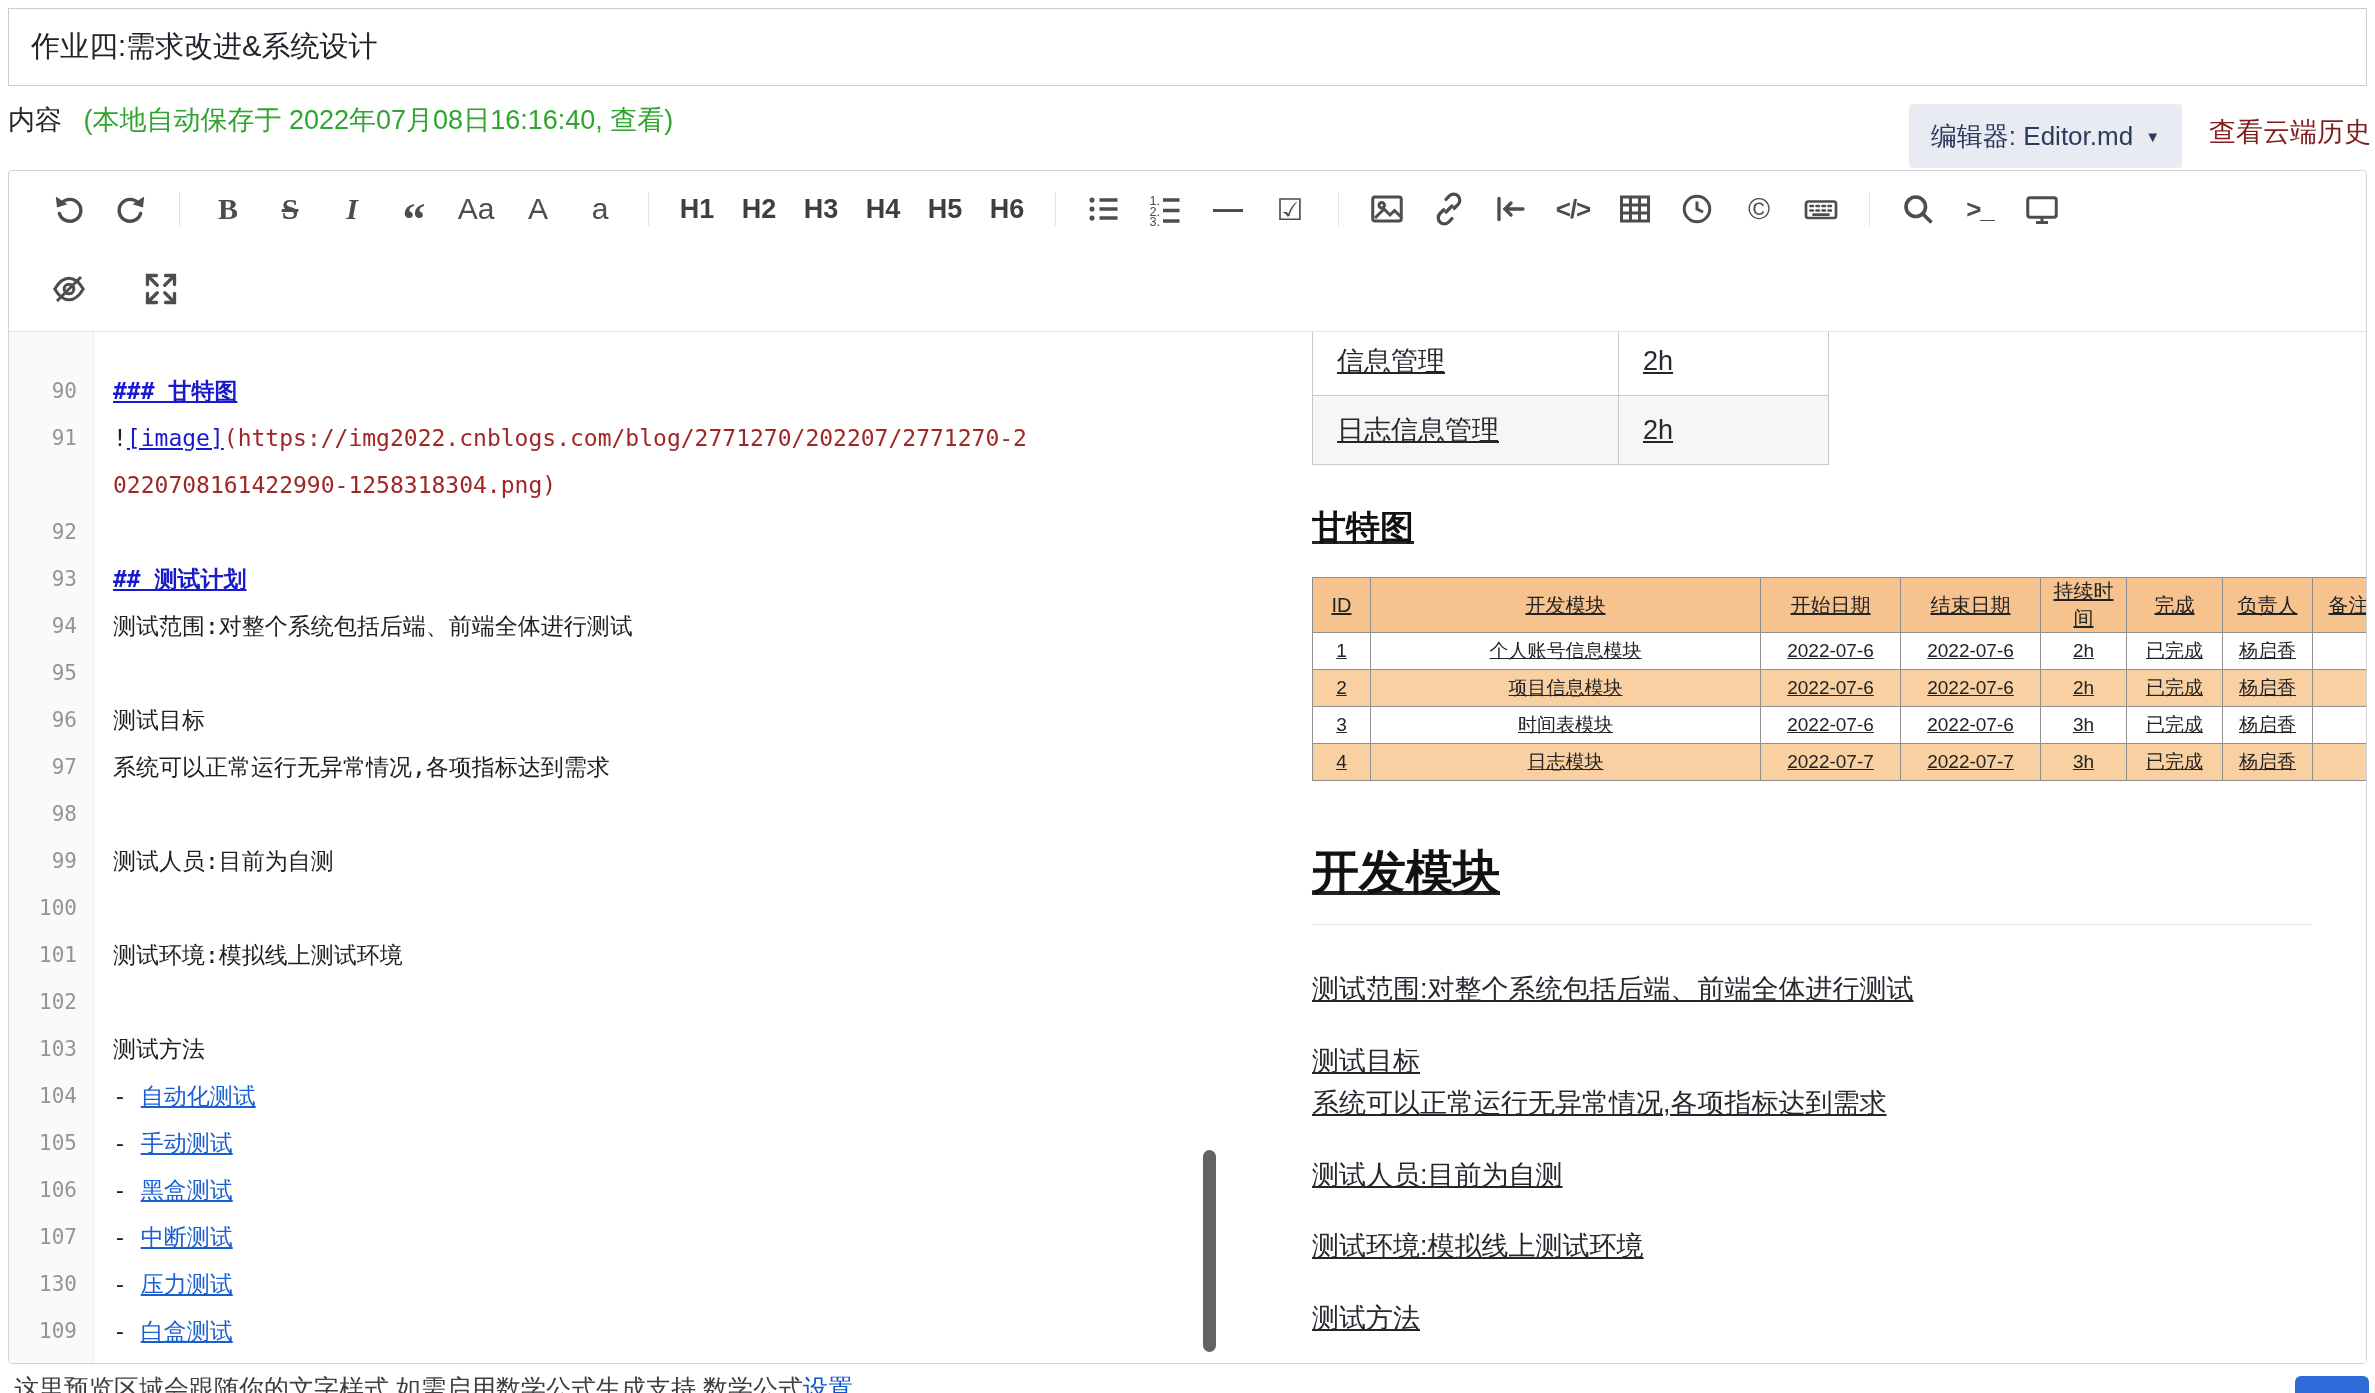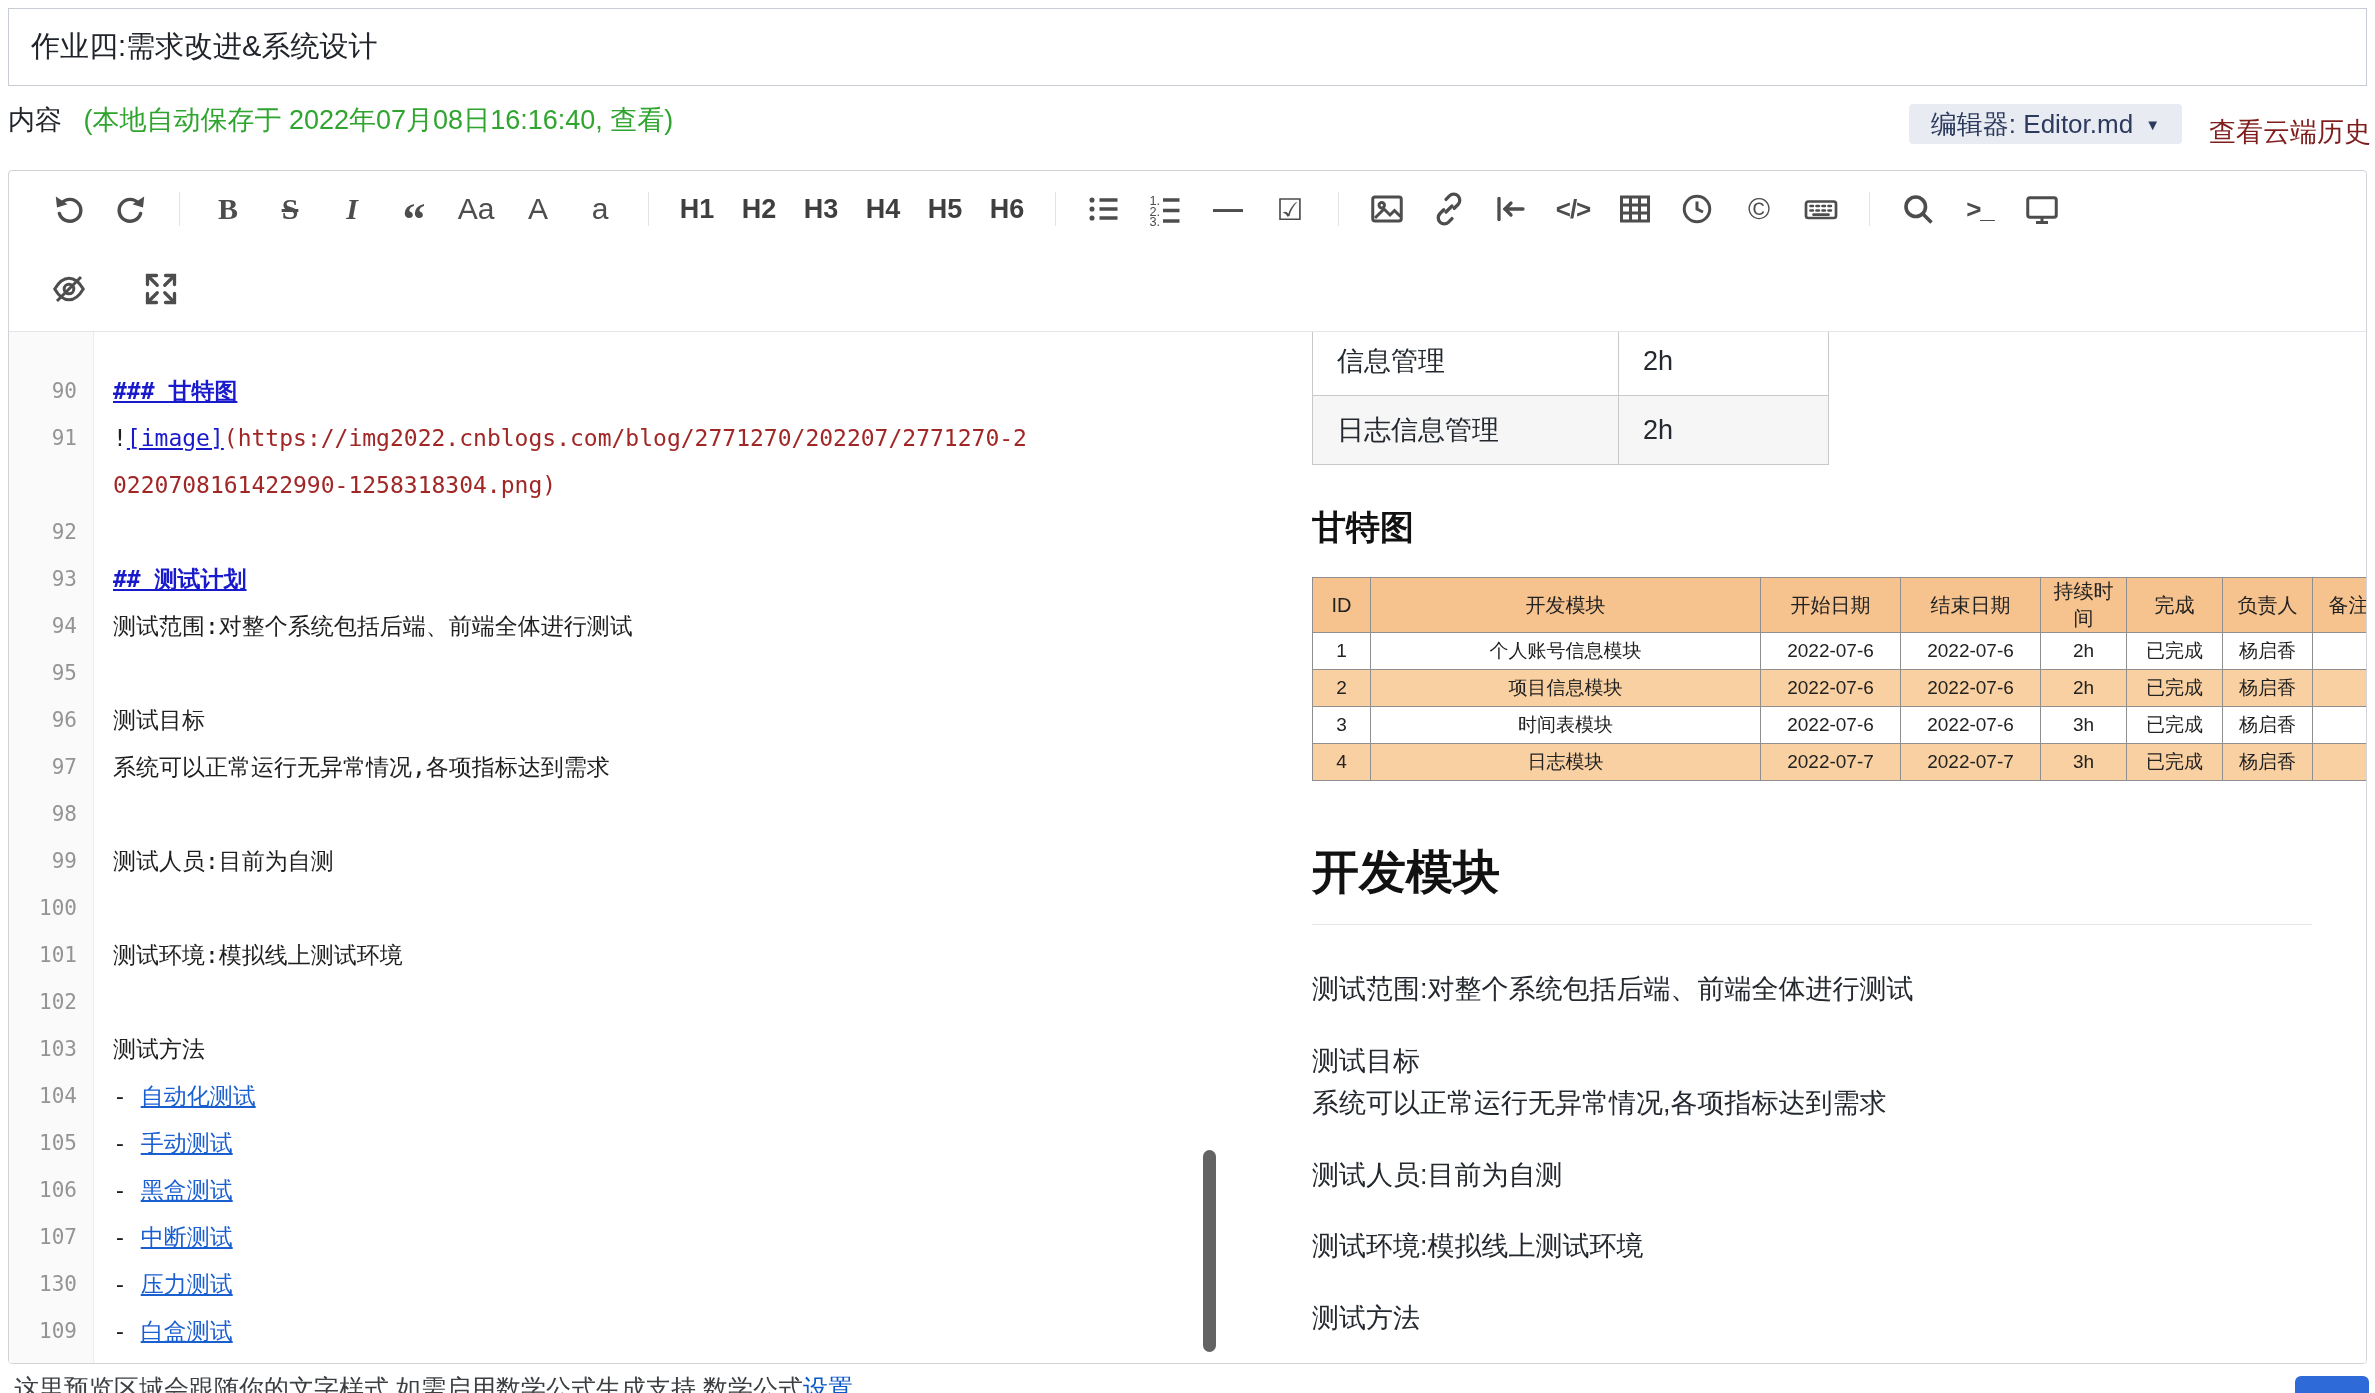--- a/index.html
+++ b/index.html
@@ -8,21 +8,21 @@
     font-family:"Liberation Sans", sans-serif;color:#212529;
   }
   
   .title-bar{position:absolute;left:8px;top:8px;right:8px;height:76px;border:1px solid #c8ccd4;border-radius:0;background:#fff;display:flex;align-items:center;}
   .title-input{border:none;outline:none;font-size:29px;color:#21242a;padding:0 22px;width:100%;background:transparent;font-family:"Liberation Sans",sans-serif;}
   
   .meta-row{position:absolute;left:8px;top:102px;right:0;height:62px;font-size:27px;}
   .content-label{color:#1f5c1f;font-weight:400;margin-right:14px;color:#212529;}
   .autosave{color:#2fa52f;}
   .autosave a{color:#2fa52f;text-decoration:none;cursor:pointer;}
-  .editor-select{position:absolute;right:193px;top:2px;height:40px;background:#e8ebf2;color:#2c3a5d;font-size:26px;padding:13px 22px;border-radius:4px;display:flex;align-items:center;gap:12px;border:none;cursor:pointer;font-family:"Liberation Sans",sans-serif;}
+  .editor-select{position:absolute;right:193px;top:2px;height:64px;background:#e8ebf2;color:#2c3a5d;font-size:26px;padding:13px 22px;border-radius:4px;display:flex;align-items:center;gap:12px;border:none;cursor:pointer;font-family:"Liberation Sans",sans-serif;}
   .editor-select .caret{font-size:15px;color:#2c3a5d;}
   .cloud-history{position:absolute;right:4px;top:12px;font-size:27px;color:#7f1d1d;text-decoration:none;white-space:nowrap;}
   
   .editor-frame{position:absolute;left:8px;top:170px;right:8px;height:1192px;border:1px solid #d0d3d8;border-radius:4px;background:#fff;overflow:hidden;}
   .tb-row1{height:76px;display:flex;align-items:center;padding:0 34px;gap:10px;}
   .tb-row2{height:84px;display:flex;align-items:center;padding:0 34px;gap:40px;border-bottom:1px solid #e3e5e8;}
   .tb-btn{background:none;border:none;cursor:pointer;color:#4d4d4d;display:flex;align-items:center;justify-content:center;
     min-width:52px;height:54px;font-size:30px;padding:0 6px;font-family:"Liberation Sans",sans-serif;}
   .tb-btn svg{width:36px;height:36px;}
   .tb-btn.serif{font-family:"Liberation Serif",serif;font-weight:700;}
@@ -42,21 +42,21 @@
   .gutter-cell{text-align:right;padding-right:16px;color:#949494;font-size:21px;}
   .code-cell{padding-left:20px;max-width:918px;word-break:break-all;white-space:pre-wrap;min-height:47px;}
   .seg-p{color:#1f1f1f;}
   .seg-h{color:#1a1acd;font-weight:700;text-decoration:underline;}
   .seg-lk{color:#1a1acd;text-decoration:underline;}
   .seg-u{color:#a12626;}
   .seg-li{color:#1a5fd0;text-decoration:underline;}
   .v-thumb{position:absolute;right:3px;top:818px;height:202px;width:13px;background:#636363;border-radius:7px;cursor:pointer;}
   .pane-gap{width:45px;}
   
-  .right-pane{flex:1;overflow:hidden;padding:0 54px 0 48px;position:relative;background:#fff;}
+  .right-pane{flex:1;overflow:hidden;padding:0 54px 0 48px;position:relative;background:#fff;text-decoration:underline;}
   .partial-table{border-collapse:collapse;margin-top:-6px;table-layout:fixed;width:516px;font-size:27px;}
   .partial-table td{border:1px solid #c9c9c9;padding:16px 24px;color:#24292f;}
   .partial-table tr.striped{background:#f6f6f6;}
   .preview-h3{font-size:34px;font-weight:700;margin:40px 0 26px;color:#111;}
   .gantt{border-collapse:collapse;table-layout:fixed;width:1062px;font-size:19px;color:#222;}
   .gantt th{border:1px solid #8f8f8f;font-weight:400;font-size:20px;height:52px;padding:0 4px;text-align:center;}
   .gantt td{border:1px solid #8f8f8f;height:36px;padding:0 4px;text-align:center;}
   .preview-h2{font-size:47px;font-weight:700;margin:60px 0 44px;padding-bottom:20px;border-bottom:1px solid #e5e5e5;color:#111;}
   .preview-p{font-size:27px;line-height:1.55;margin:30px 0;color:#24292f;}
   

